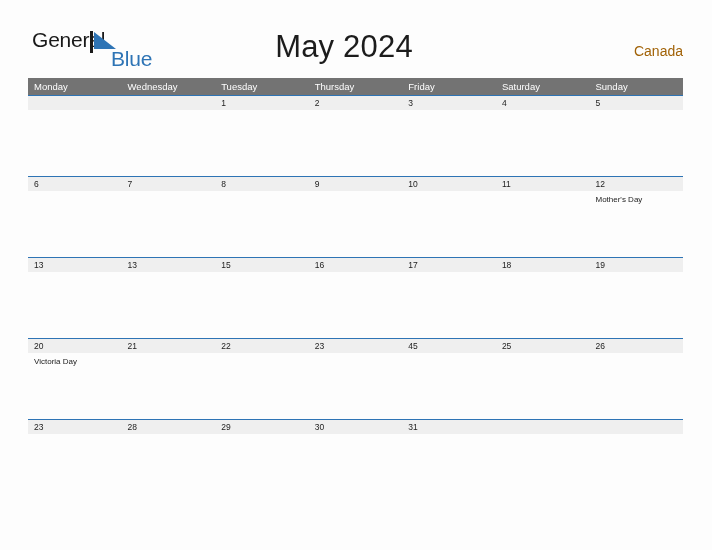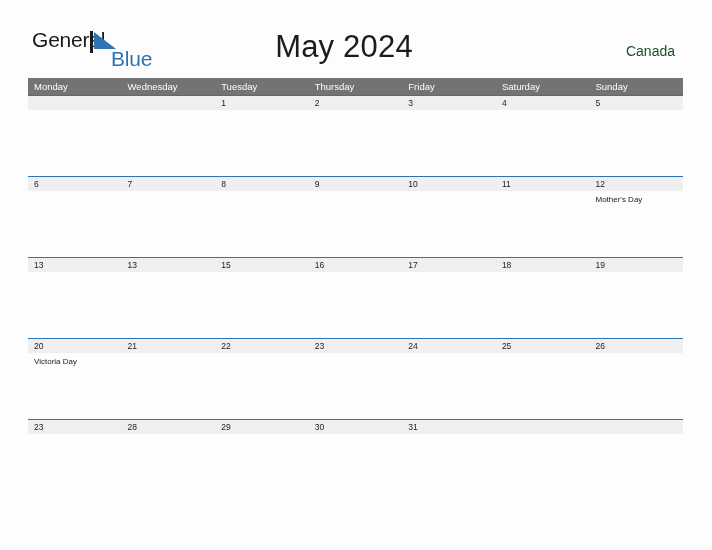--- a/index.html
+++ b/index.html
@@ -69,24 +69,24 @@
     width: 688px;
     text-align: center;
     font-size: 31px;
     font-weight: normal;
     color: #1C1C1C;
     letter-spacing: 0.2px;
   }
 
   .cal-region {
     position: absolute;
-    right: 37px;
+    right: 29px;
     top: 43px;
     font-size: 14px;
-    color: #14532d;
+    color: #a16207;
   }
 
   
   .grid {
     position: absolute;
     left: 28px;
     top: 78px;
     width: 655px;
   }
 
@@ -246,21 +246,21 @@
         <div class="event-cell"></div>
       </div>
     </div>
 
     <div class="week-row">
       <div class="date-band">
         <div class="date-cell">20</div>
         <div class="date-cell">21</div>
         <div class="date-cell">22</div>
         <div class="date-cell">23</div>
-        <div class="date-cell">24</div>
+        <div class="date-cell">45</div>
         <div class="date-cell">25</div>
         <div class="date-cell">26</div>
       </div>
       <div class="event-band">
         <div class="event-cell">Victoria Day</div>
         <div class="event-cell"></div>
         <div class="event-cell"></div>
         <div class="event-cell"></div>
         <div class="event-cell"></div>
         <div class="event-cell"></div>

